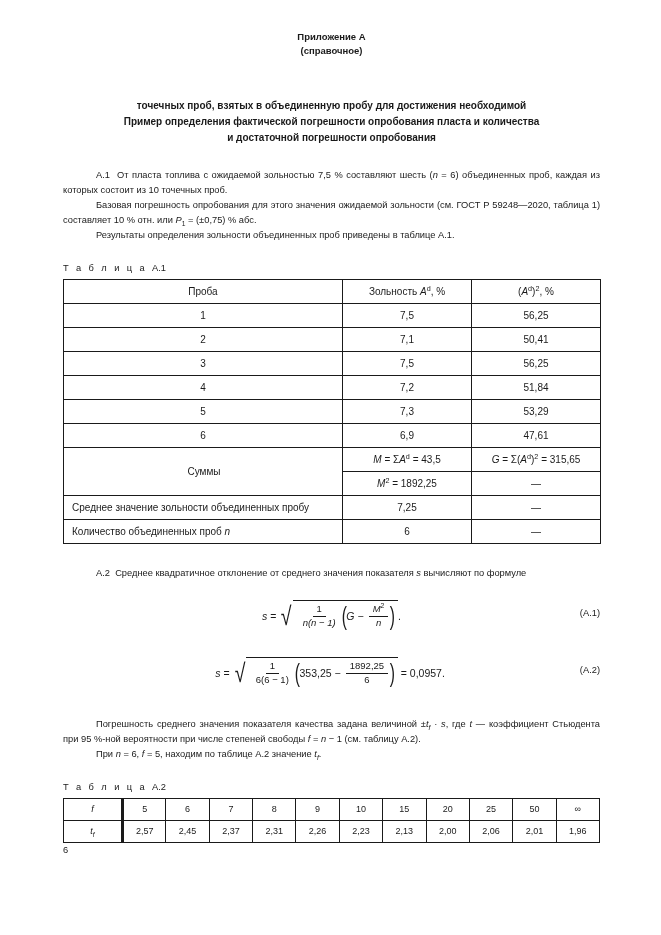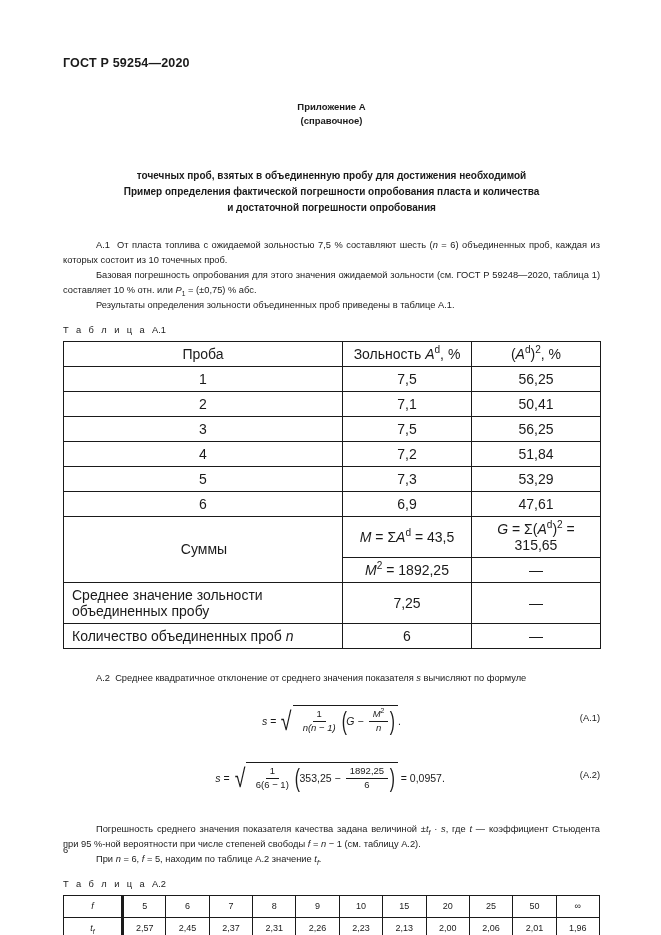--- a/index.html
+++ b/index.html
@@ -77,32 +77,32 @@
     text-align: left;
   }
   i, em { font-style: italic; }
   sup { font-size: 0.72em; vertical-align: super; line-height: 0; }
   sub { font-size: 0.72em; vertical-align: sub; line-height: 0; }
 
   
   .tbl-caption {
     font-size: 9.3px;
     letter-spacing: 2.4px;
-    margin-top: 12px;
+    margin-top: 20px;
     margin-bottom: 6px;
   }
   .tbl-caption .num {
     letter-spacing: 0px;
   }
 
   
   table.gost {
     border-collapse: collapse;
     width: 537px;
-    font-size: 14px;
+    font-size: 10px;
     table-layout: fixed;
   }
   table.gost td, table.gost th {
     border: 1px solid #1a1a1a;
     padding: 4px 6px;
     text-align: center;
     vertical-align: middle;
     font-weight: normal;
     height: 15px;
   }
@@ -219,21 +219,20 @@
     top: 845px;
     font-size: 9.3px;
   }
 </style>
 </head>
 <body>
 
 <div class="page">
   <div class="content">
 
-    <div class="doc-header">ГОСТ Р 59254—2020</div>
 
     <div class="appendix-block">
       <div>Приложение А</div>
       <div class="sub">(справочное)</div>
     </div>
 
     <div class="main-title">
       <div>точечных проб, взятых в объединенную пробу для достижения необходимой</div>
       <div>Пример определения фактической погрешности опробования пласта и количества</div>
       <div>и достаточной погрешности опробования</div>

